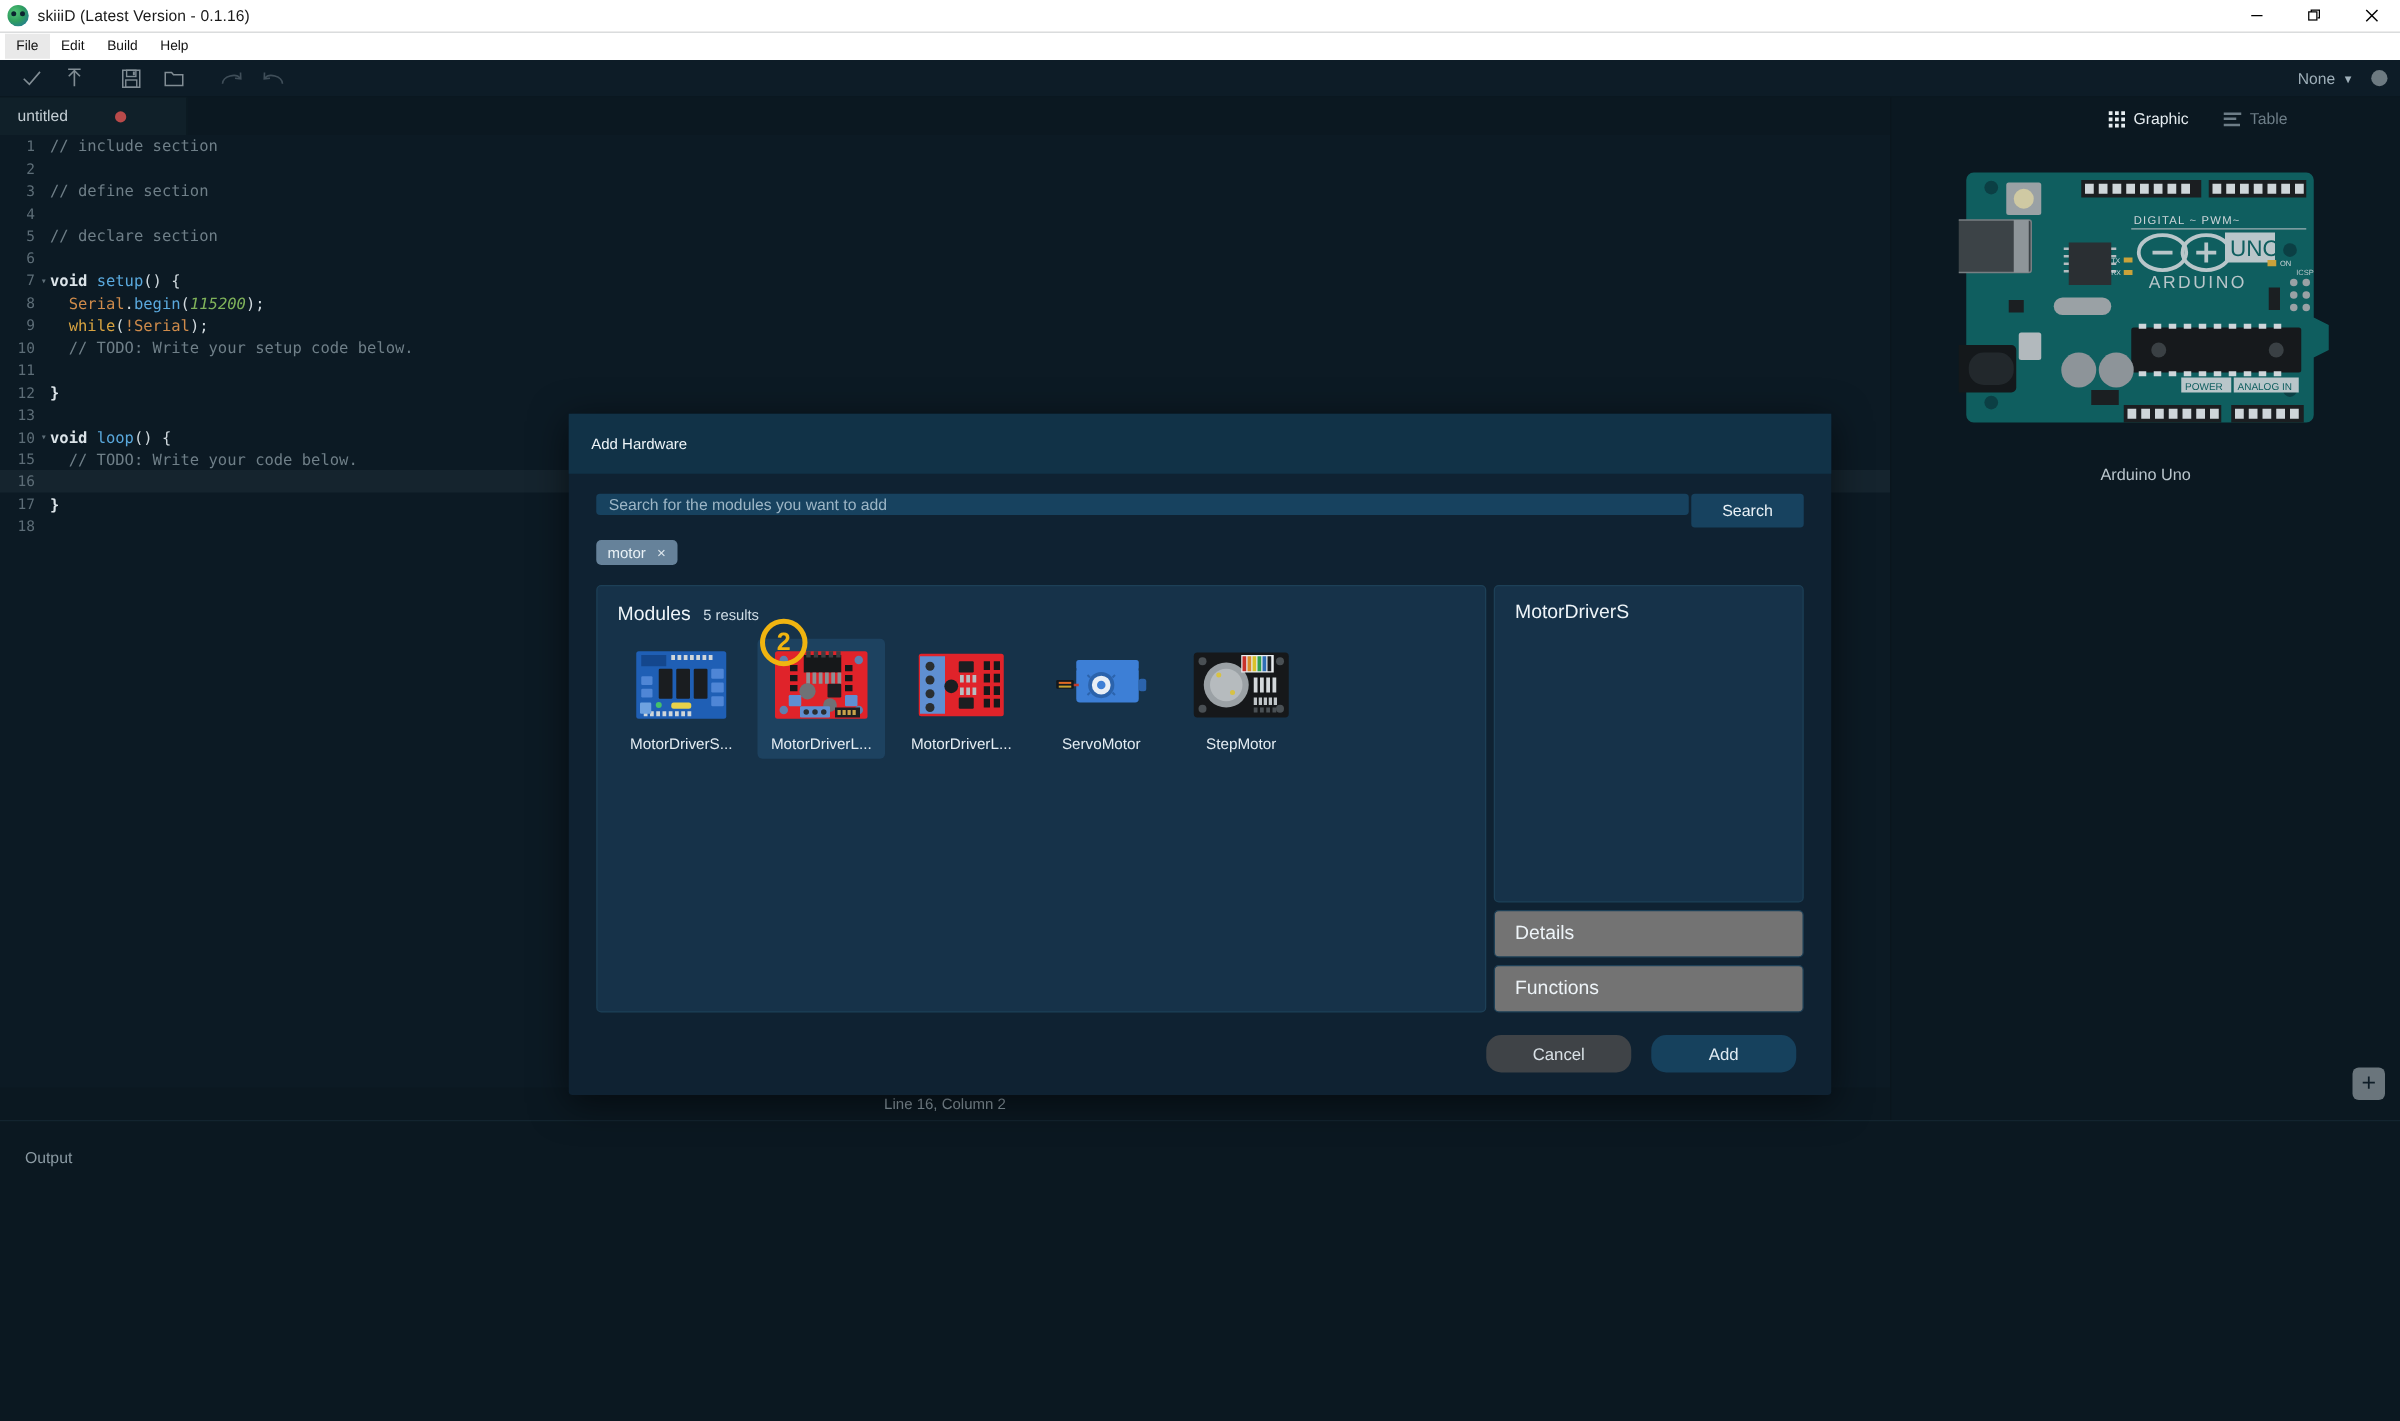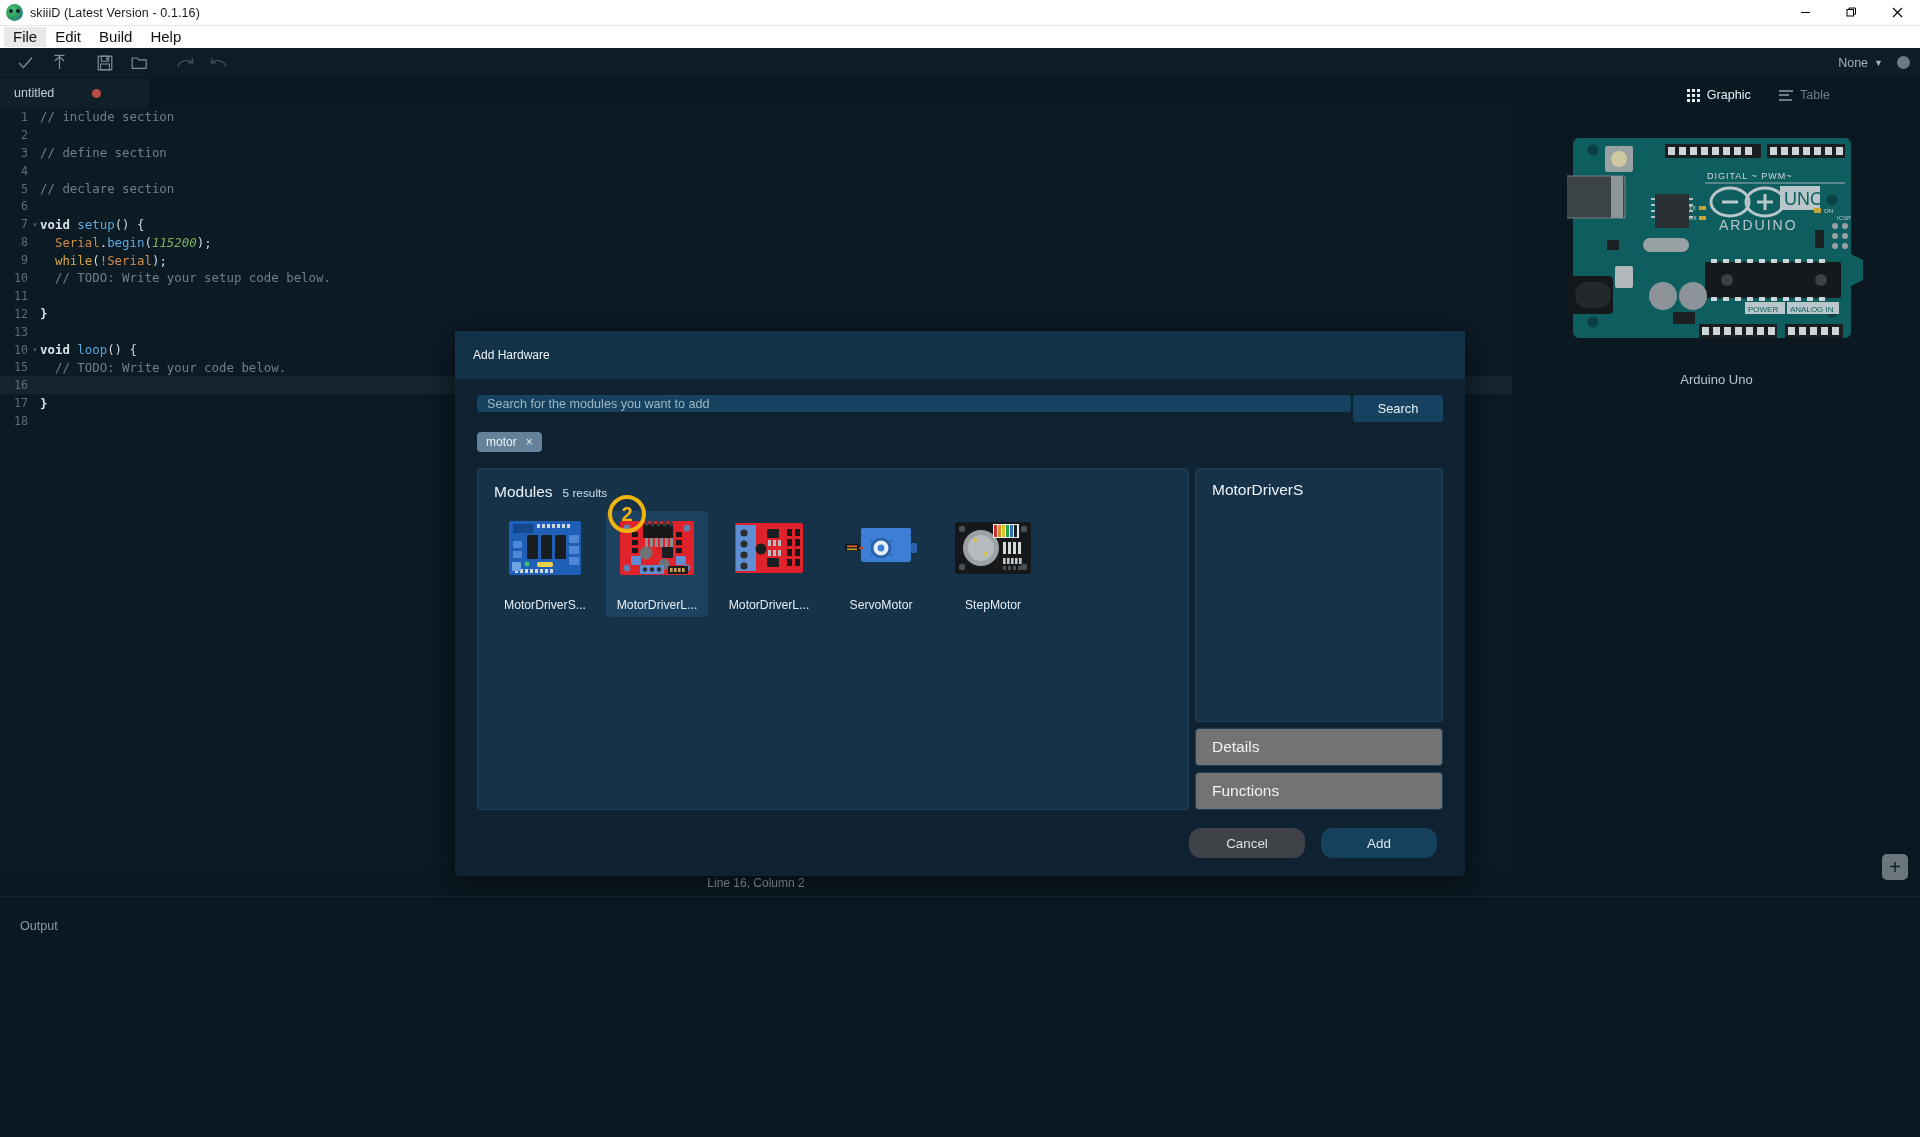--- a/index.html
+++ b/index.html
@@ -33,21 +33,21 @@
     width: 46px; height: 26px; display: flex; align-items: center; justify-content: center;
     color: #000; font-size: 11px;
   }
 
   
   .menubar {
     height: 22px; background: #ffffff; display: flex; align-items: center;
     padding-left: 4px;
   }
   .menu-item {
-    font-size: 15px; color: #111; padding: 2px 9px; line-height: 16px;
+    font-size: 11px; color: #111; padding: 2px 9px; line-height: 16px;
   }
   .menu-item.active { background: #e9e9e9; }
 
   
   .toolbar {
     height: 30px; background: #0d1c27; display: flex; align-items: center;
     padding: 0 10px; border-bottom: 1px solid #0a161f;
   }
   .tool-ico {
     width: 30px; height: 26px; display:flex; align-items:center; justify-content:center;
@@ -161,21 +161,21 @@
   .mods-panel {
     width: 712px; background:#163249; border:1px solid #1d4057; border-radius:4px;
     padding: 14px 16px;
   }
   .mods-head { display:flex; align-items:baseline; gap: 10px; }
   .mods-title { font-size: 15.5px; color:#eef4f8; }
   .mods-count { font-size: 11.8px; color:#cfdde6; }
   .mods-grid { margin-top: 10px; display:flex; gap: 10px; position:relative; }
   .mod-card {
     width: 102px; padding: 6px 4px 5px 4px; border-radius: 4px;
-    display:flex; flex-direction:column; align-items:center;gap:10px;
+    display:flex; flex-direction:column; align-items:center;
   }
   .mod-card.selected { background:#1d4260; }
   .mod-thumb { width: 88px; height: 62px; display:flex; align-items:center; justify-content:center; }
   .mod-name { margin-top: 9px; font-size: 12.2px; color:#e3ecf2; white-space:nowrap;
     max-width: 98px; overflow:hidden; text-overflow: ellipsis; }
   .annot {
     position:absolute; left: 2px; top: -16px; width: 38px; height: 38px;
     border-radius: 50%; border: 4px solid #f0b410; color:#f0b410;
     display:flex; align-items:center; justify-content:center;
     font-size: 20px; font-weight: bold; background: transparent; z-index: 5;

